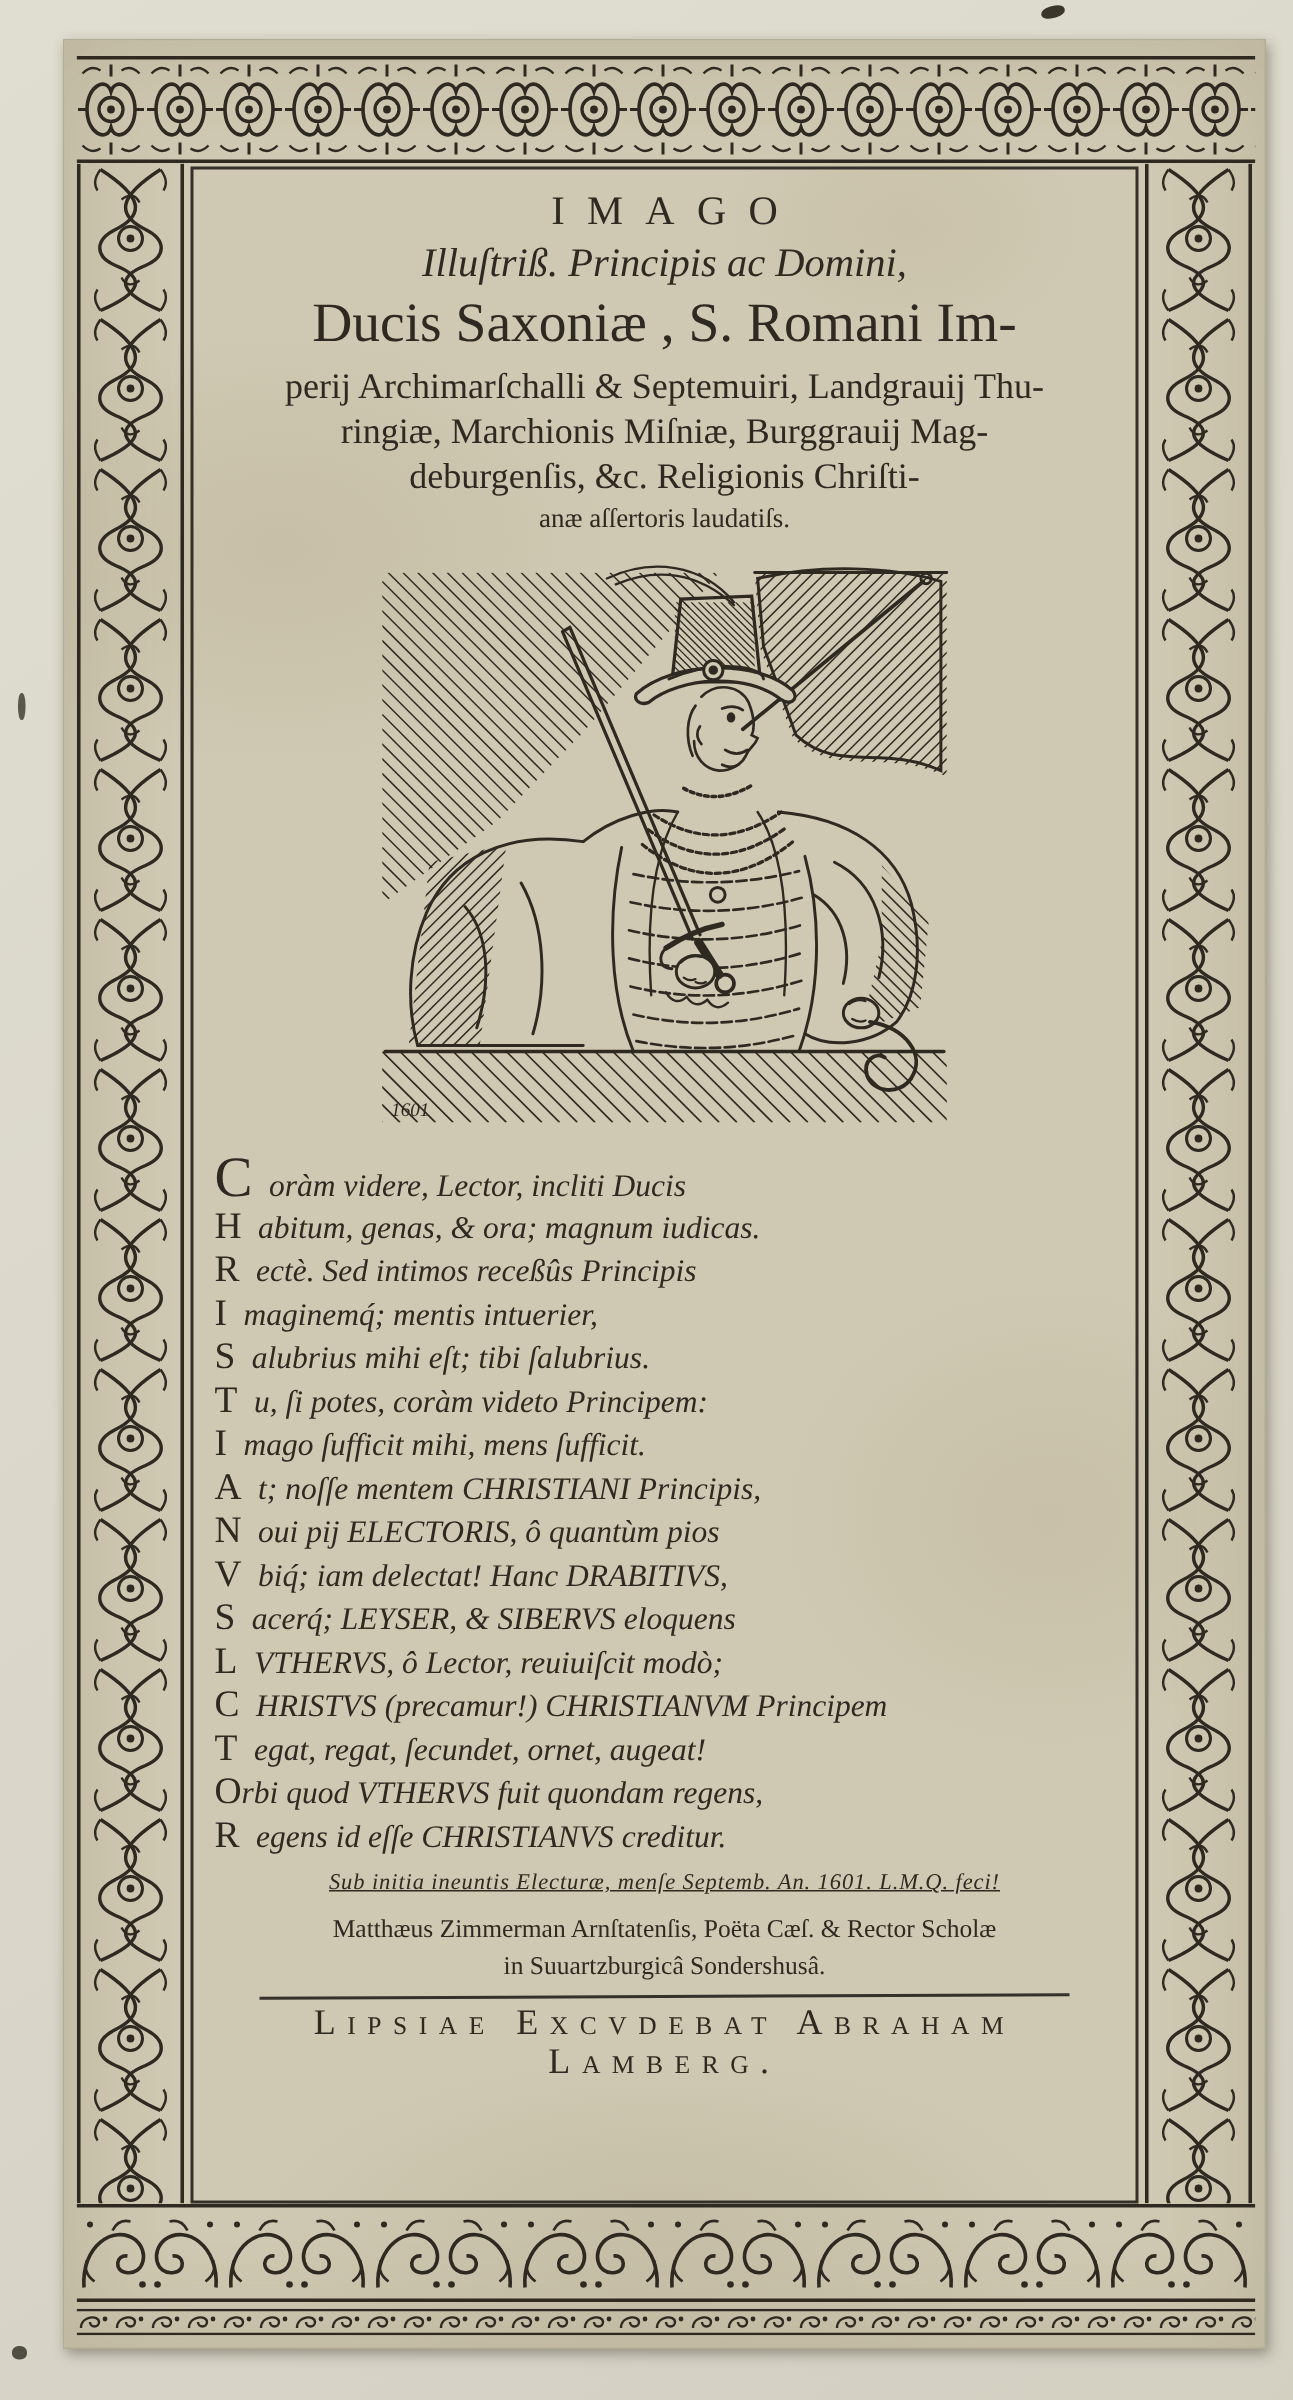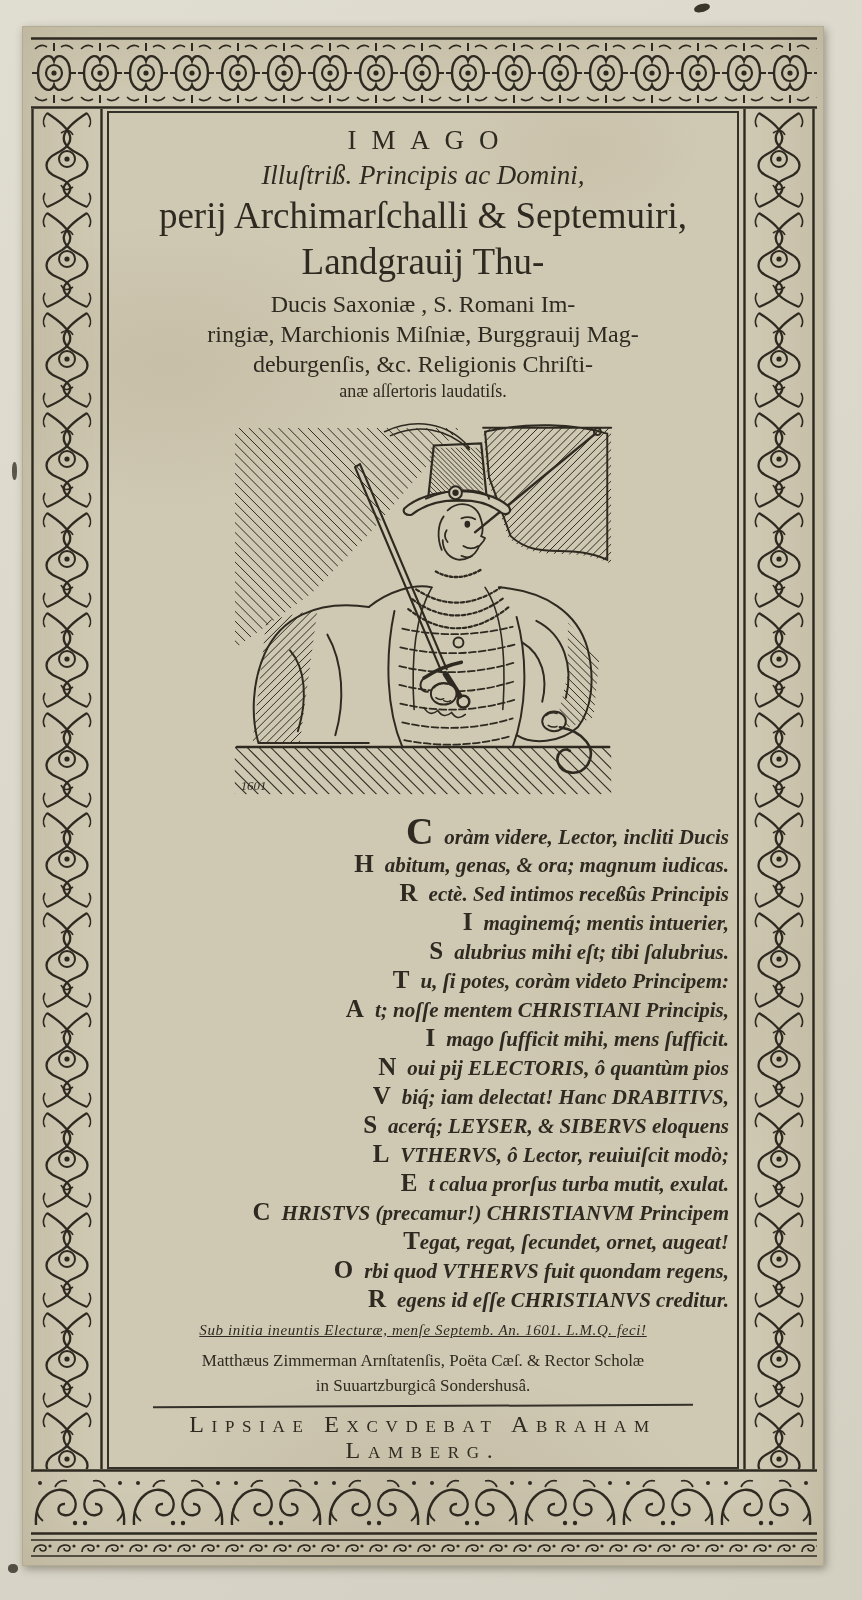--- a/index.html
+++ b/index.html
@@ -2,21 +2,21 @@
 <html><head>
 <meta charset="utf-8">
 <style>
   html,body{margin:0;padding:0;}
   body{
     width:862px;height:1600px;position:relative;overflow:hidden;
     background:linear-gradient(145deg,#e0ddd1 0%,#dad7ca 55%,#d3d0c2 100%);
     font-family:"Liberation Serif","DejaVu Serif",serif;color:#2e2a21;
   }
   .sheet{
-    position:absolute;left:22px;top:26px;width:802px;height:1540px;
+    position:absolute;left:42px;top:26px;width:802px;height:1540px;
     background-color:#cfc8b2;border:1px solid #b3ac95;box-sizing:border-box;
     background-image:
       radial-gradient(ellipse 340px 220px at 18% 22%, rgba(125,108,70,.10), transparent 65%),
       radial-gradient(ellipse 300px 260px at 82% 64%, rgba(125,108,70,.09), transparent 60%),
       radial-gradient(ellipse 420px 180px at 50% 95%, rgba(110,95,60,.10), transparent 65%),
       radial-gradient(ellipse 200px 140px at 70% 8%, rgba(140,120,80,.08), transparent 60%);
     box-shadow:2px 3px 8px rgba(70,64,46,.45), inset 0 0 70px rgba(115,100,65,.22);
   }
   .orn{position:absolute;overflow:hidden;}
   .orn-top{left:8px;top:10px;width:786px;height:72px;}
@@ -30,21 +30,21 @@
   }
   .imago{margin-top:10px;font-size:27px;letter-spacing:.55em;padding-left:.55em;line-height:34px;}
   .dedication{font-style:italic;font-size:27px;line-height:32px;margin-top:2px;}
   .name{font-size:47px;line-height:56px;letter-spacing:.1em;margin-top:4px;white-space:nowrap;}
   .titles div:nth-of-type(1){font-size:37px;line-height:46px;margin-top:2px;}
   .titles div:nth-of-type(2){font-size:24px;line-height:30px;margin-top:4px;}
   .titles div:nth-of-type(3){font-size:24px;line-height:30px;}
   .titles div:nth-of-type(4){font-size:24px;line-height:30px;}
   .titles div:nth-of-type(5){font-size:18px;line-height:24px;text-align:center;}
   .portrait{display:block;margin:10px auto 0;}
-  .poem{margin:12px 0 0 6px;text-align:right;font-weight:bold;}
+  .poem{margin:12px 0 0 6px;text-align:left;}
   .poem .pline{height:29px;font-size:21px;font-style:italic;white-space:nowrap;}
   .poem .pinit{font-style:normal;font-size:25px;margin-right:11px;display:inline-block;}
   .poem div:nth-of-type(1) .pinit{font-size:38px;line-height:20px;}
   .poem div:nth-of-type(15) .pinit{margin-right:0;}
   .subscription{font-style:italic;font-size:15px;line-height:20px;margin-top:6px;letter-spacing:.04em;text-decoration:underline;}
   .author{font-size:17px;line-height:25px;}
   .author.first{margin-top:8px;}
   .rule{width:540px;margin:7px auto 4px;border:0;border-top:2px solid #34302a;transform:rotate(-.25deg);}
   .imprint{font-variant:small-caps;font-size:24px;letter-spacing:.32em;line-height:26px;}
   .speck{position:absolute;background:#3a362c;border-radius:45%;}
@@ -633,23 +633,23 @@
   </g>
       </svg></div>
 
   <div class="inner">
 
     <div class="imago">IMAGO</div>
     <div class="dedication">Illuſtriß. Principis ac Domini,</div>
 
     <div class="titles">
 
+        <div class="tline">Ducis Saxoniæ , S. Romani Im-</div>
+
         <div class="tline">perij Archimarſchalli &amp; Septemuiri, Landgrauij Thu-</div>
-
-        <div class="tline">Ducis Saxoniæ , S. Romani Im-</div>
 
         <div class="tline">ringiæ, Marchionis Miſniæ, Burggrauij Mag-</div>
 
         <div class="tline">deburgenſis, &amp;c. Religionis Chriſti-</div>
 
         <div class="tline">anæ aſſertoris laudatiſs.</div>
       </div>
 
     <svg class="portrait" width="404" height="396" viewBox="0 0 410 400">
       <defs>
@@ -958,34 +958,33 @@
         <div class="pline"><span class="pinit">H</span><span class="prest">abitum, genas, &amp; ora; magnum iudicas.</span></div>
 
         <div class="pline"><span class="pinit">R</span><span class="prest">ectè. Sed intimos receßûs Principis</span></div>
 
         <div class="pline"><span class="pinit">I</span><span class="prest">maginemq́; mentis intuerier,</span></div>
 
         <div class="pline"><span class="pinit">S</span><span class="prest">alubrius mihi eſt; tibi ſalubrius.</span></div>
 
         <div class="pline"><span class="pinit">T</span><span class="prest">u, ſi potes, coràm videto Principem:</span></div>
 
+        <div class="pline"><span class="pinit">I</span><span class="prest">mago ſufficit mihi, mens ſufficit.</span></div>
+
         <div class="pline"><span class="pinit">A</span><span class="prest">t; noſſe mentem CHRISTIANI Principis,</span></div>
 
-        <div class="pline"><span class="pinit">I</span><span class="prest">mago ſufficit mihi, mens ſufficit.</span></div>
-
         <div class="pline"><span class="pinit">N</span><span class="prest">oui pij ELECTORIS, ô quantùm pios</span></div>
 
         <div class="pline"><span class="pinit">V</span><span class="prest">biq́; iam delectat! Hanc DRABITIVS,</span></div>
 
         <div class="pline"><span class="pinit">S</span><span class="prest">acerq́; LEYSER, &amp; SIBERVS eloquens</span></div>
 
 
         <div class="pline"><span class="pinit">L</span><span class="prest">VTHERVS, ô Lector, reuiuiſcit modò;</span></div>
 
-        <div class="pline"><span class="pinit">E</span><span class="prest">t calua prorſus turba mutit, exulat.</span></div>
 
         <div class="pline"><span class="pinit">C</span><span class="prest">HRISTVS (precamur!) CHRISTIANVM Principem</span></div>
 
         <div class="pline"><span class="pinit">T</span><span class="prest">egat, regat, ſecundet, ornet, augeat!</span></div>
 
         <div class="pline"><span class="pinit">O</span><span class="prest">rbi quod VTHERVS fuit quondam regens,</span></div>
 
         <div class="pline"><span class="pinit">R</span><span class="prest">egens id eſſe CHRISTIANVS creditur.</span></div>
       </div>
 

